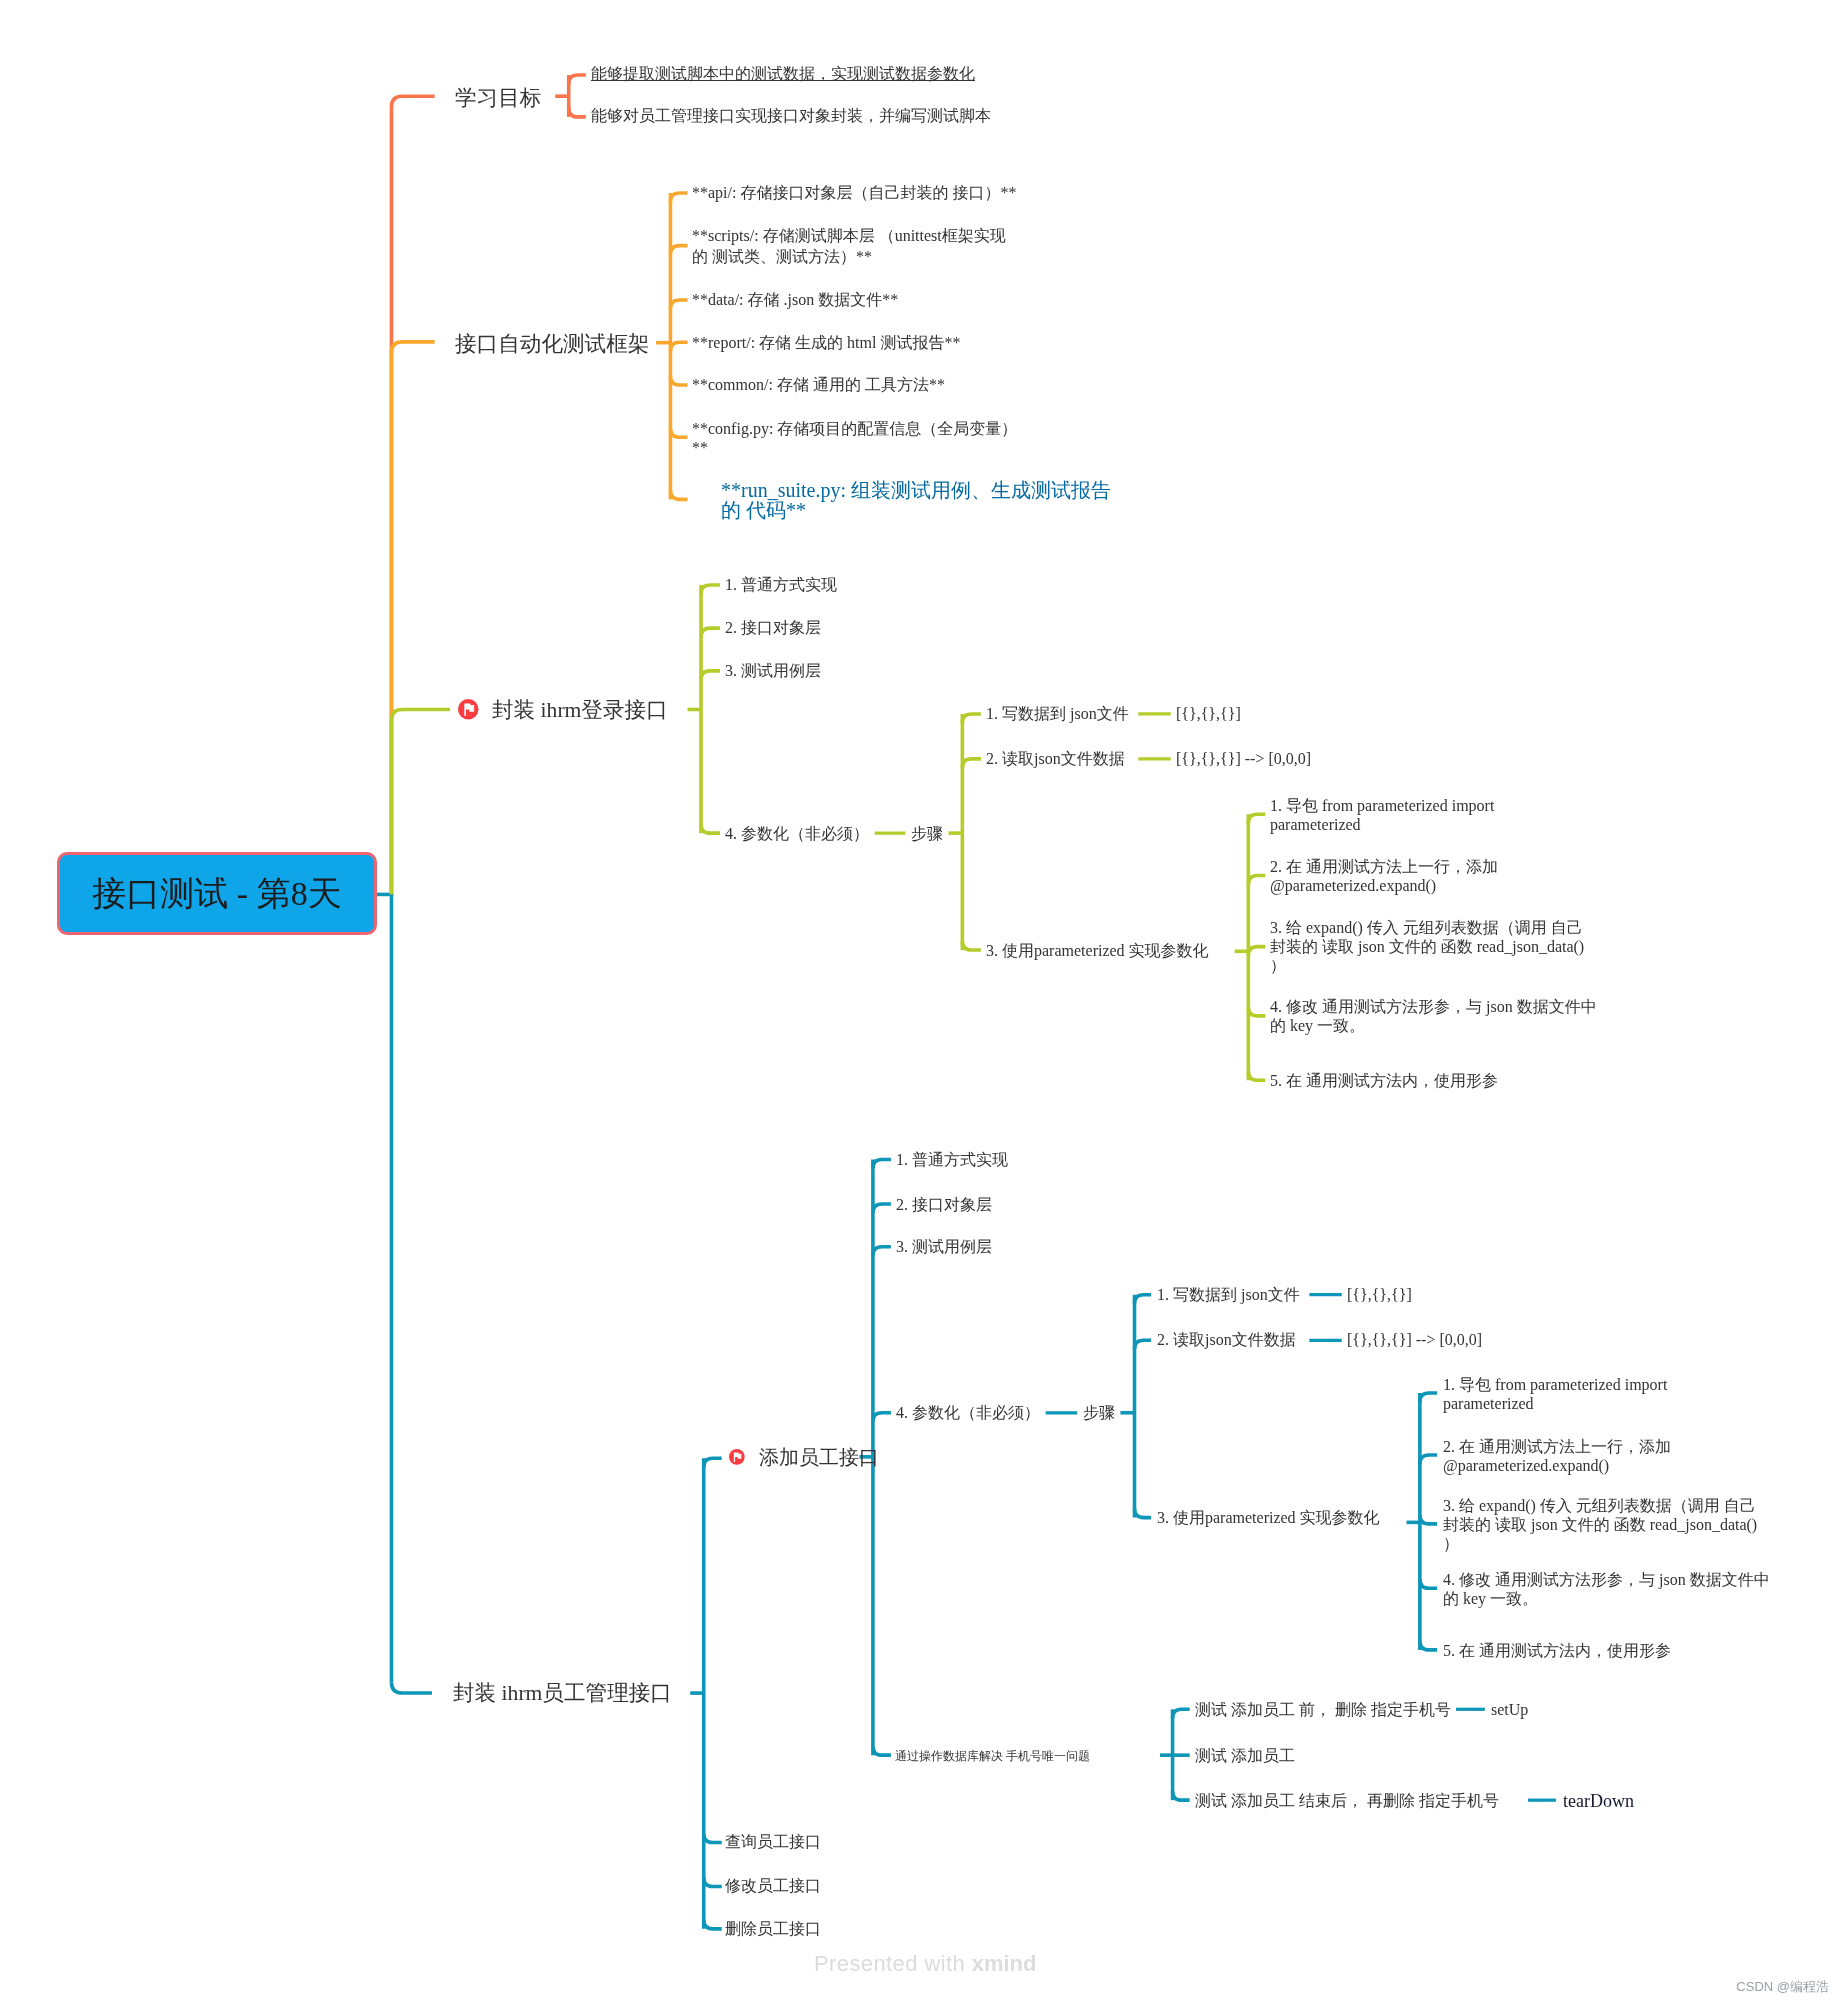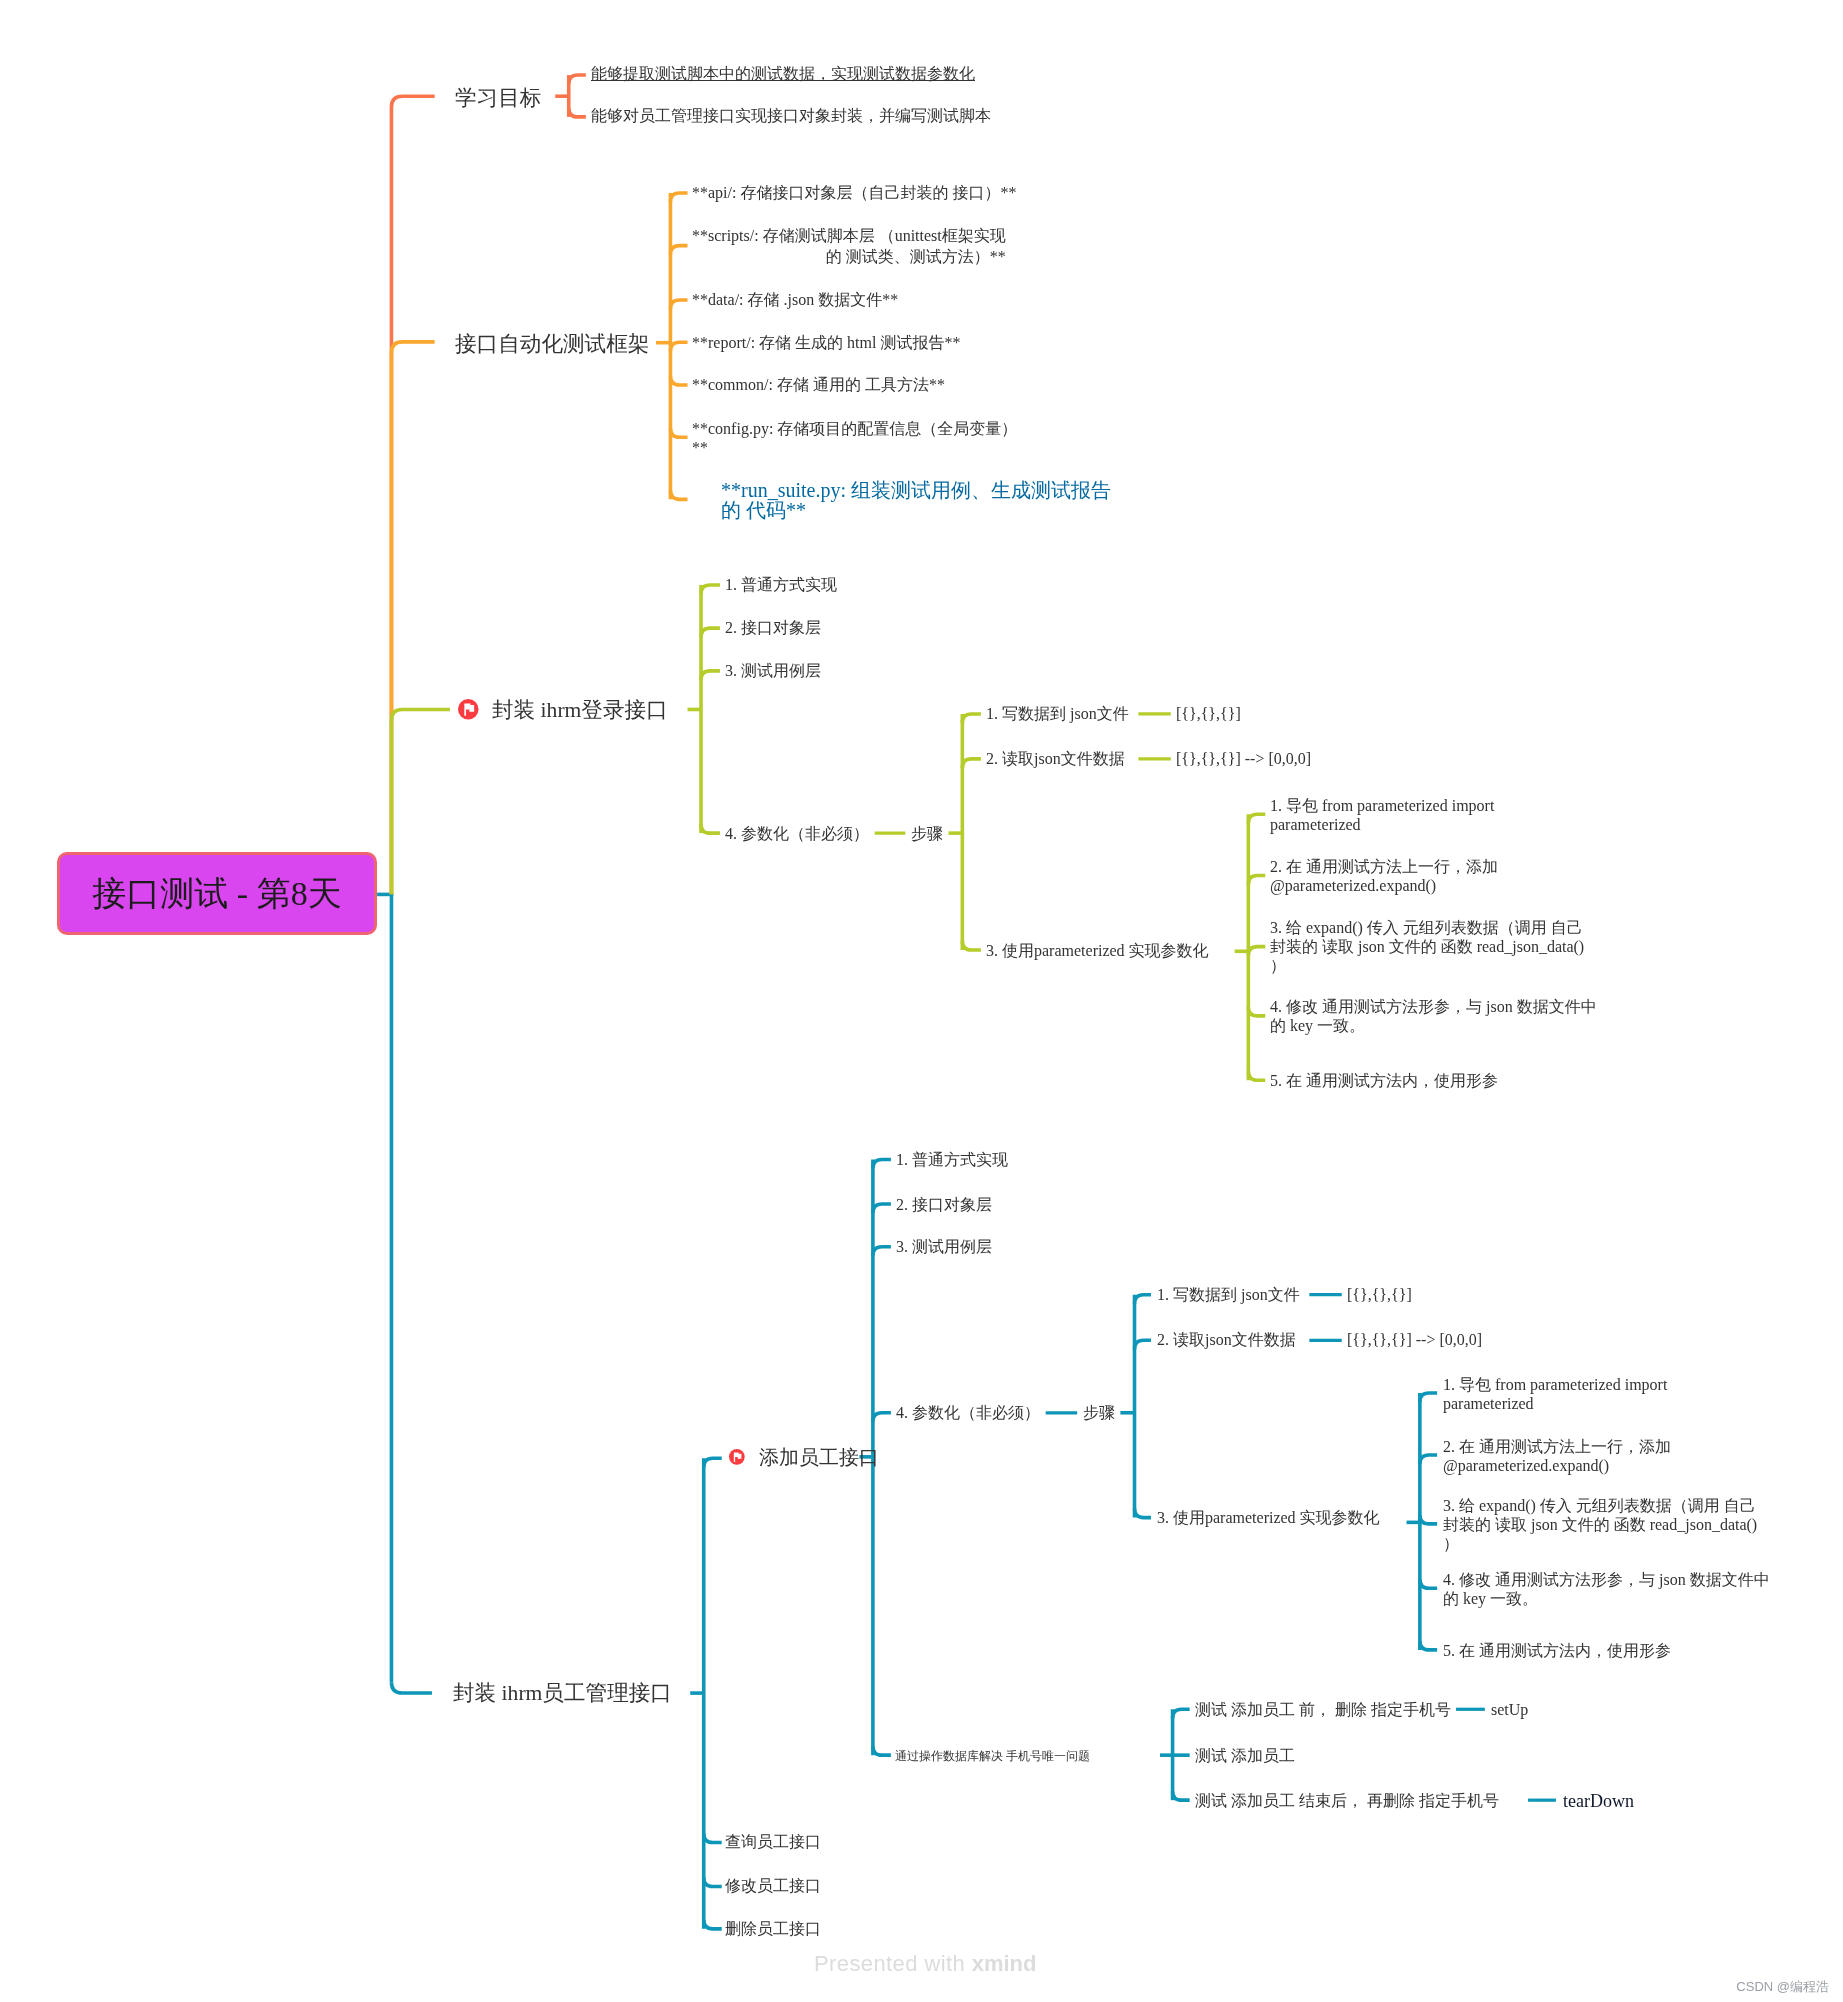--- a/index.html
+++ b/index.html
@@ -3,21 +3,21 @@
 <meta charset="utf-8">
 <title>mindmap</title>
 <style>
   html,body{margin:0;padding:0;background:#fff;}
   #stage{position:relative;width:1843px;height:2003px;background:#fff;overflow:hidden;
          font-family:"Liberation Serif", serif;}
   svg#links{position:absolute;left:0;top:0;}
   .node{position:absolute;white-space:pre;}
   .node .ln{display:block;}
   #root-node{position:absolute;box-sizing:border-box;display:flex;align-items:center;
-             justify-content:center;border-radius:10px;background:#d946ef;}
+             justify-content:center;border-radius:10px;background:#0ea5e9;}
   #root-label{white-space:pre;}
   .flag{position:absolute;}
   #xmind{position:absolute;font-family:"Liberation Sans",sans-serif;
          letter-spacing:0.4px;white-space:pre;}
   #xmind .brand{font-weight:bold;letter-spacing:0;}
   #csdn{position:absolute;font-family:"Liberation Sans",sans-serif;
         white-space:pre;transform:translateX(-100%);}
 </style>
 </head>
 <body>
@@ -111,21 +111,21 @@
   <div id="xmind" style="left: 814px; top: 1951px; color: rgb(220, 220, 220); font-size: 22px;"><span>Presented with </span><span class="brand">xmind</span></div>
 
   <div id="csdn" style="left: 1829px; top: 1978px; color: rgb(154, 160, 166); font-size: 13px;">CSDN @编程浩</div>
 <div class="node" style="color: rgb(51, 51, 51); font-size: 21.6px; line-height: 20.4px; left: 455px; top: 88px;"><span class="ln">学习目标</span></div>
     <div class="node" style="color: rgb(51, 51, 51); font-size: 21.6px; line-height: 20.4px; left: 455px; top: 334px;"><span class="ln">接口自动化测试框架</span></div>
     <div class="node" style="color: rgb(51, 51, 51); font-size: 21.6px; line-height: 20.4px; left: 492px; top: 700px;"><span class="ln">封装 ihrm登录接口</span></div>
     <div class="node" style="color: rgb(51, 51, 51); font-size: 21.6px; line-height: 20.4px; left: 453px; top: 1683px;"><span class="ln">封装 ihrm员工管理接口</span></div>
     <div class="node" style="color: rgb(51, 51, 51); font-size: 16px; line-height: 20.4px; left: 591px; top: 64px; text-decoration: underline;"><span class="ln">能够提取测试脚本中的测试数据，实现测试数据参数化</span></div>
     <div class="node" style="color: rgb(51, 51, 51); font-size: 16px; line-height: 20.4px; left: 591px; top: 106px;"><span class="ln">能够对员工管理接口实现接口对象封装，并编写测试脚本</span></div>
     <div class="node" style="color: rgb(51, 51, 51); font-size: 16px; line-height: 20.4px; left: 692px; top: 183px;"><span class="ln">**api/: 存储接口对象层（自己封装的 接口）**</span></div>
-    <div class="node" style="color: rgb(51, 51, 51); font-size: 16px; line-height: 21px; left: 692px; top: 225px; text-align: right;"><span class="ln">**scripts/: 存储测试脚本层 （unittest框架实现</span><span class="ln">的 测试类、测试方法）**</span></div>
+    <div class="node" style="color: rgb(51, 51, 51); font-size: 16px; line-height: 21px; left: 692px; top: 225px;"><span class="ln">**scripts/: 存储测试脚本层 （unittest框架实现</span><span class="ln">的 测试类、测试方法）**</span></div>
     <div class="node" style="color: rgb(51, 51, 51); font-size: 16px; line-height: 20.4px; left: 692px; top: 290px;"><span class="ln">**data/: 存储 .json 数据文件**</span></div>
     <div class="node" style="color: rgb(51, 51, 51); font-size: 16px; line-height: 20.4px; left: 692px; top: 333px;"><span class="ln">**report/: 存储 生成的 html 测试报告**</span></div>
     <div class="node" style="color: rgb(51, 51, 51); font-size: 16px; line-height: 20.4px; left: 692px; top: 375px;"><span class="ln">**common/: 存储 通用的 工具方法**</span></div>
     <div class="node" style="color: rgb(51, 51, 51); font-size: 16px; line-height: 19px; left: 692px; top: 419px;"><span class="ln">**config.py: 存储项目的配置信息（全局变量）</span><span class="ln">**</span></div>
     <div class="node" style="color: #0369a1; font-size: 20px; line-height: 20.4px; left: 692px; top: 480px; margin-left: 29px;"><span class="ln">**run_suite.py: 组装测试用例、生成测试报告</span><span class="ln">的 代码**</span></div>
     <div class="node" style="color: rgb(51, 51, 51); font-size: 16px; line-height: 20.4px; left: 725px; top: 575px;"><span class="ln">1. 普通方式实现</span></div>
     <div class="node" style="color: rgb(51, 51, 51); font-size: 16px; line-height: 20.4px; left: 725px; top: 618px;"><span class="ln">2. 接口对象层</span></div>
     <div class="node" style="color: rgb(51, 51, 51); font-size: 16px; line-height: 20.4px; left: 725px; top: 661px;"><span class="ln">3. 测试用例层</span></div>
     <div class="node" style="color: rgb(51, 51, 51); font-size: 16px; line-height: 20.4px; left: 725px; top: 824px;"><span class="ln">4. 参数化（非必须）</span></div>
     <div class="node" style="color: rgb(51, 51, 51); font-size: 16px; line-height: 20.4px; left: 911px; top: 824px;"><span class="ln">步骤</span></div>

